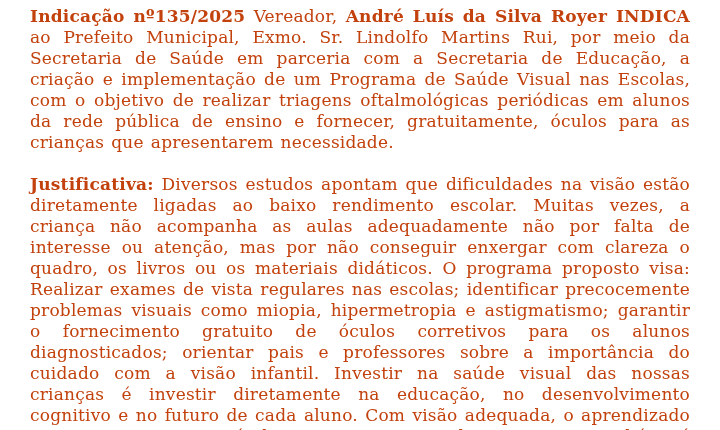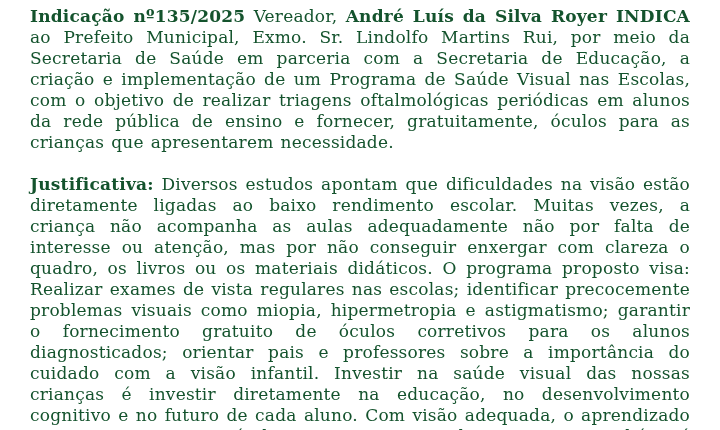--- a/index.html
+++ b/index.html
@@ -12,21 +12,21 @@
     height: 430px;
     box-sizing: border-box;
     background: #ffffff;
     padding: 6px 30px 0 30px;
     overflow: hidden;
     font-family: "DejaVu Serif", "Liberation Serif", serif;
     font-size: 17px;
     line-height: 21px;
     letter-spacing: 0.2px;
     word-spacing: 1.5px;
-    color: #14532d;
+    color: #c2410c;
     text-align: justify;
     text-justify: inter-word;
   }
   .para {
     margin: 0;
   }
   .para + .para {
     margin-top: 21px;
   }
   .bold-run {

